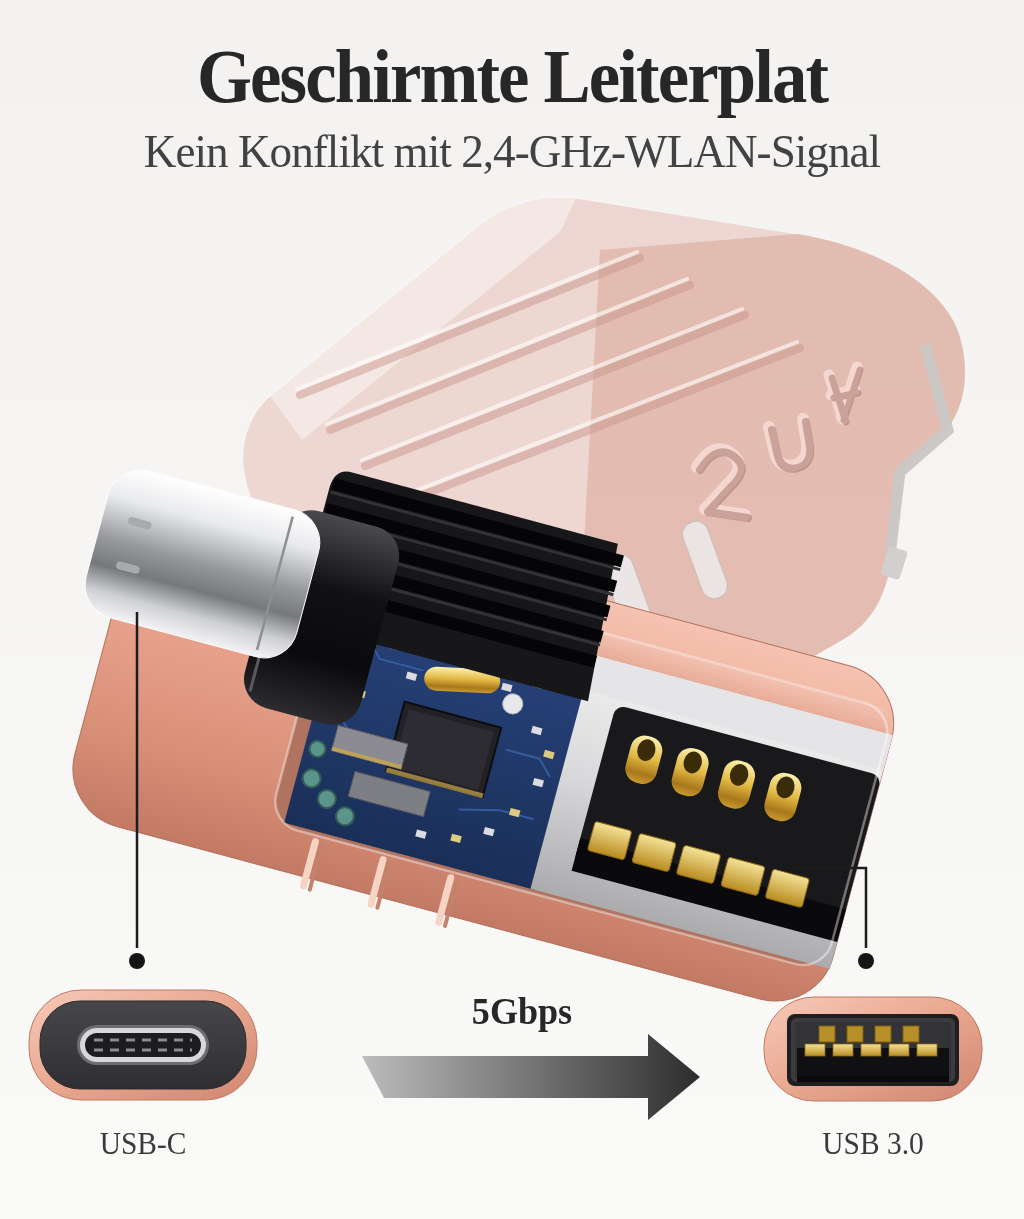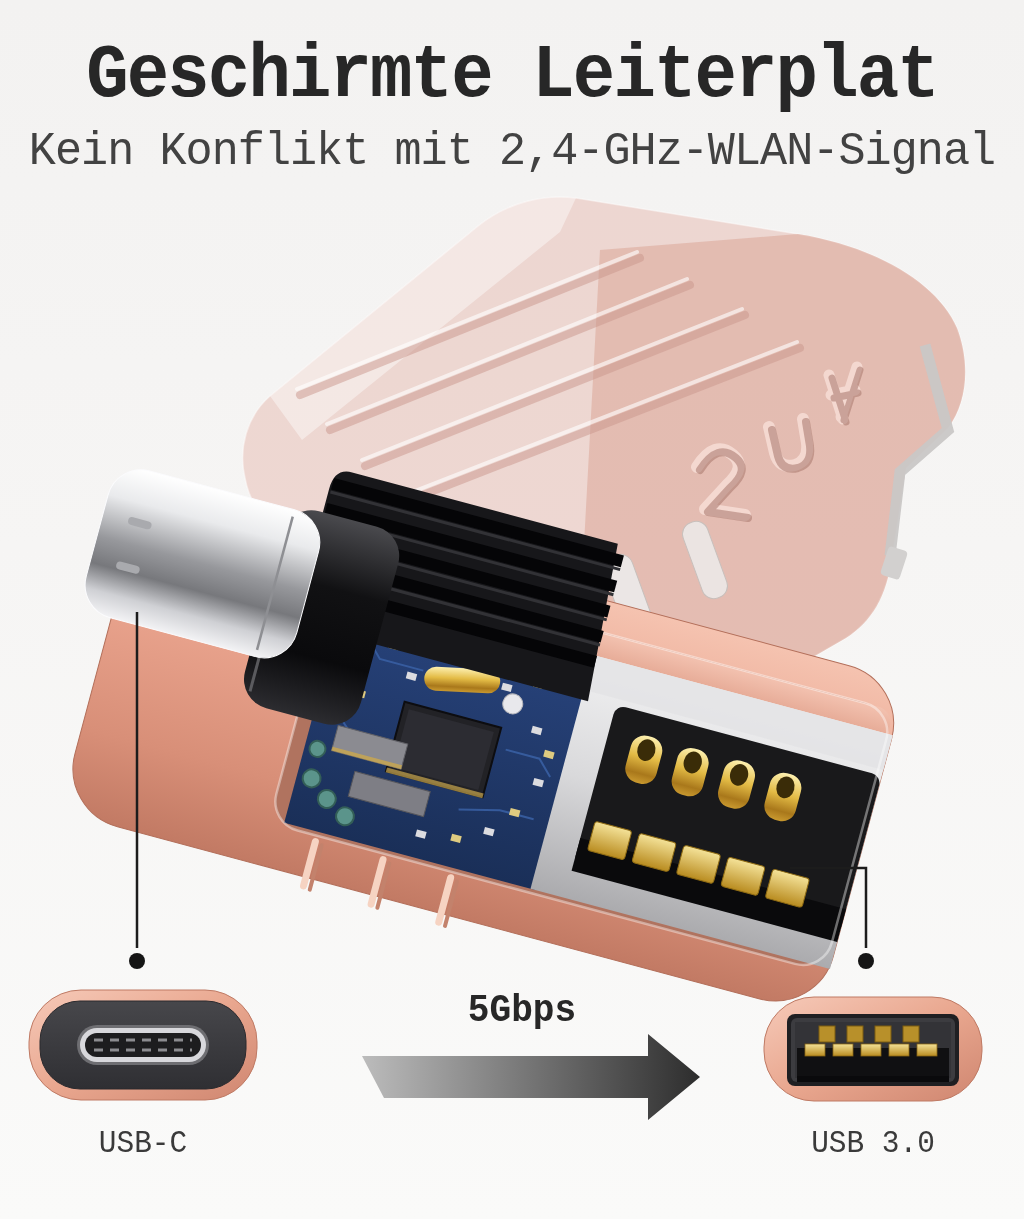--- a/index.html
+++ b/index.html
@@ -1,21 +1,21 @@
 <!DOCTYPE html>
 <html><head>
 <meta charset="utf-8">
 <style>
   html,body{margin:0;padding:0;}
   .page{
     position:relative;
     width:1024px;height:1219px;
     background:linear-gradient(180deg,#f3f2f1 0%,#f6f5f4 45%,#fafaf9 100%);
     overflow:hidden;
-    font-family:Liberation Mono, monospace;
+    font-family:Liberation Serif, serif;
   }
   .title{
     position:absolute;left:0;top:38px;width:1024px;
     text-align:center;font-size:76px;font-weight:700;color:#272727;
     letter-spacing:-2px;transform:scaleX(.93);line-height:1;
   }
   .subtitle{
     position:absolute;left:0;top:128px;width:1024px;
     text-align:center;font-size:47px;font-weight:400;color:#424242;
     letter-spacing:-1px;transform:scaleX(.96);line-height:1;

